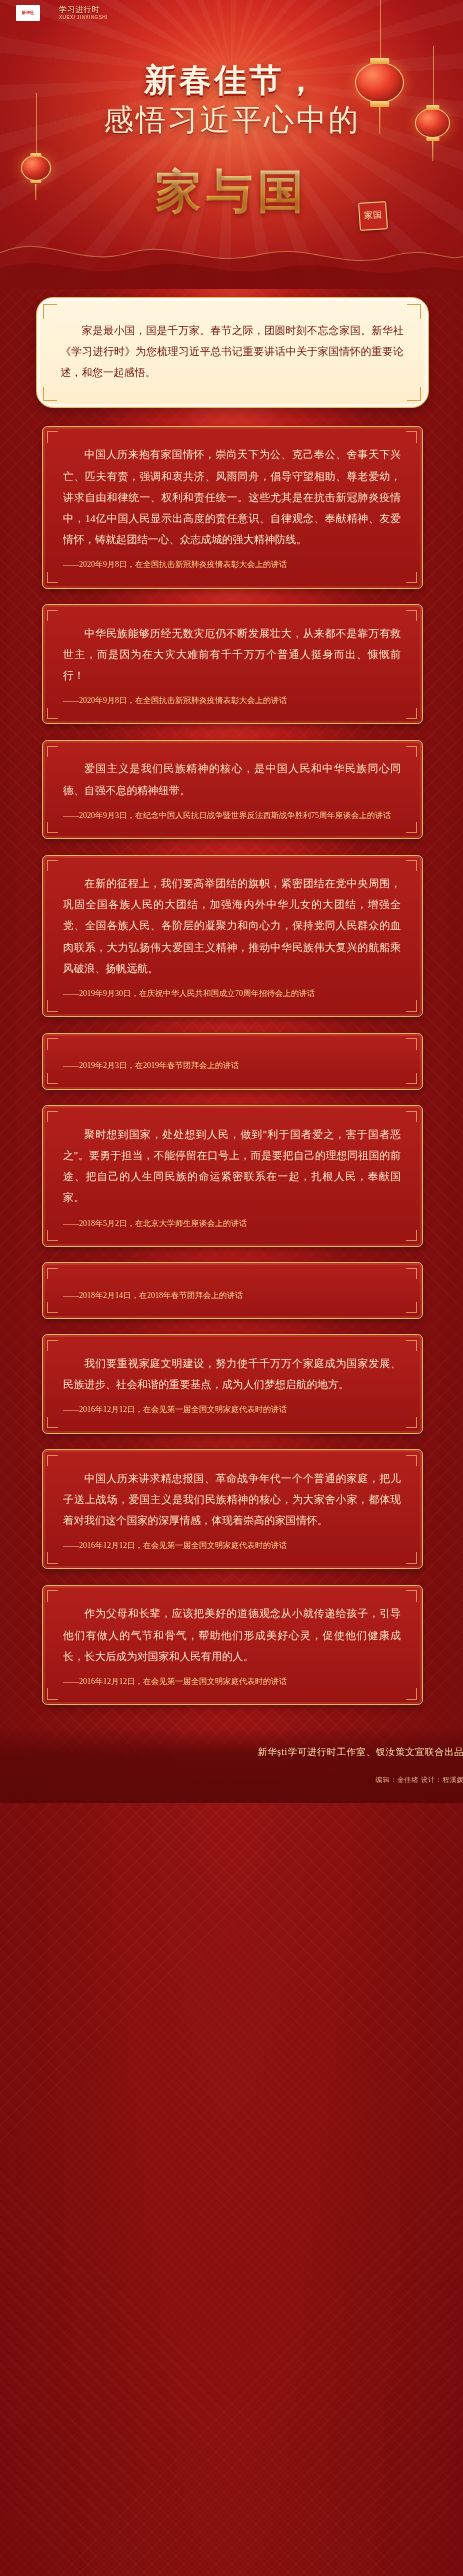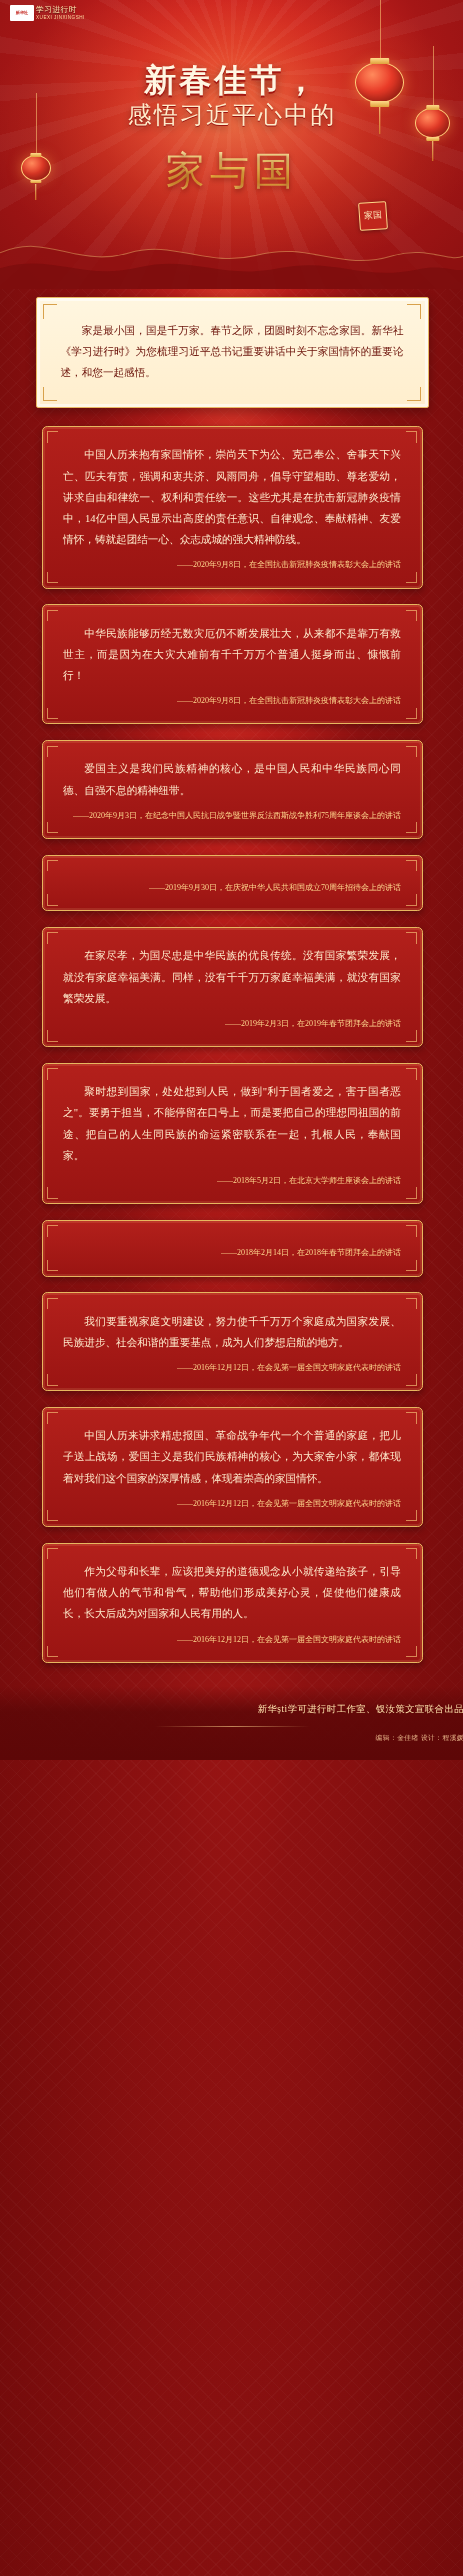--- a/index.html
+++ b/index.html
@@ -41,22 +41,22 @@
     pointer-events:none;
   }
   .hero .rays{
     position:absolute;left:50%;top:-62px;width:721px;height:464px;margin-left:-361px;
     background:repeating-conic-gradient(from 0deg at 50% 30%,
       rgba(255,255,255,0.045) 0deg 4deg, rgba(255,255,255,0) 4deg 12deg);
     pointer-events:none;
   }
   
   .brandbar{
-    position:absolute;left:10px;top:5.2px;
-    display:flex;align-items:center;gap:2px;z-index:8;
+    position:absolute;left:16px;top:5.2px;
+    display:flex;align-items:center;gap:19px;z-index:8;
   }
   .brandbar .logo-box{
     width:24px;height:15.5px;background:#fff;border-radius:1px;
     display:flex;align-items:center;justify-content:center;
     font-family:"Liberation Sans",sans-serif;font-size:4.1px;color:#c3241d;font-weight:bold;line-height:1.05;text-align:center;
   }
   .brandbar .logo-cn{
     font-size:7.7px;color:#ffe9b0;font-family:"Liberation Serif",serif;letter-spacing:0.5px;
     text-shadow:0 0.5px 1px rgba(0,0,0,.5);
   }
@@ -110,26 +110,26 @@
   .title-wrap{
     position:absolute;z-index:6;left:0;right:0;top:62px;text-align:center;
   }
   .title-line1{
     font-size:32px;line-height:1.15;font-weight:bold;color:#fff6e2;
     letter-spacing:3.1px;
     text-shadow:0 1.5px 0 #a41711, 0 3.1px 8.2px rgba(0,0,0,.45);
     text-align:center;
   }
   .title-line2{
-    font-size:24px;line-height:1.4;color:#ffeccb;letter-spacing:2.1px;
+    font-size:30px;line-height:1.4;color:#ffeccb;letter-spacing:2.1px;
     text-shadow:0 1px 0 #9c1610, 0 2.6px 7.2px rgba(0,0,0,.4);
   }
   .title-big{
-    margin-top:12px;
-    font-size:39px;font-weight:normal;letter-spacing:5.2px;
+    margin-top:20px;
+    font-size:46px;font-weight:bold;letter-spacing:5.2px;
     color:#ffd85e;
     background:linear-gradient(#fff4c6 0%, #ffd55c 45%, #e9a531 70%, #ffe79a 100%);
     -webkit-background-clip:text;background-clip:text;
     -webkit-text-fill-color:transparent;
     text-shadow:0 2.1px 5.2px rgba(90,10,5,.55);
     display:inline-block;
     padding:0 5.2px;
   }
   .seal{
     position:absolute;right:77px;top:202px;
@@ -146,21 +146,21 @@
     margin:8.2px auto 0 auto;
     width:393px;
     padding:21.6px 24px 24px 24px;
     box-sizing:border-box;
     color:#6a1008;
     font-size:10.6px;
     line-height:2.0;
     text-align:justify;
     text-indent:2em;
     background:linear-gradient(#fff6e0,#ffeecd);
-    border-radius:2px;
+    border-radius:17px;
     border:1px solid #e8b964;
     box-shadow:0 3.1px 10.3px rgba(0,0,0,.28), inset 0 0 0 3.1px rgba(255,255,255,.55);
   }
   .intro .corner{
     position:absolute;width:13.4px;height:13.4px;border:1px solid #d8a14c;
   }
   .intro .c1{left:6.2px;top:6.2px;border-right:none;border-bottom:none;}
   .intro .c2{right:6.2px;top:6.2px;border-left:none;border-bottom:none;}
   .intro .c3{left:6.2px;bottom:6.2px;border-right:none;border-top:none;}
   .intro .c4{right:6.2px;bottom:6.2px;border-left:none;border-top:none;}
@@ -185,21 +185,20 @@
     font-size:10.6px;
     line-height:2.0;
     text-align:justify;
     text-indent:2em;
   }
   .card .src{
     margin-top:8.2px;
     color:#ffd98f;
     font-size:8px;
     line-height:1.7;
-    text-align:right;
   }
   .card .corner{
     position:absolute;width:10.3px;height:10.3px;border:0.5px solid rgba(255,214,130,.6);
   }
   .card .c1{left:4.6px;top:4.6px;border-right:none;border-bottom:none;}
   .card .c2{right:4.6px;top:4.6px;border-left:none;border-bottom:none;}
   .card .c3{left:4.6px;bottom:4.6px;border-right:none;border-top:none;}
   .card .c4{right:4.6px;bottom:4.6px;border-left:none;border-top:none;}
 
   
@@ -313,29 +312,29 @@
       <span class="corner c4"></span>
       <div class="qtext">爱国主义是我们民族精神的核心，是中国人民和中华民族同心同德、自强不息的精神纽带。</div>
       <div class="src">——2020年9月3日，在纪念中国人民抗日战争暨世界反法西斯战争胜利75周年座谈会上的讲话</div>
     </div>
 
     <div class="card">
       <span class="corner c1"></span>
       <span class="corner c2"></span>
       <span class="corner c3"></span>
       <span class="corner c4"></span>
+      <div class="qtext">在新的征程上，我们要高举团结的旗帜，紧密团结在党中央周围，巩固全国各族人民的大团结，加强海内外中华儿女的大团结，增强全党、全国各族人民、各阶层的凝聚力和向心力，保持党同人民群众的血肉联系，大力弘扬伟大爱国主义精神，推动中华民族伟大复兴的航船乘风破浪、扬帆远航。</div>
       <div class="src">——2019年9月30日，在庆祝中华人民共和国成立70周年招待会上的讲话</div>
     </div>
 
     <div class="card">
       <span class="corner c1"></span>
       <span class="corner c2"></span>
       <span class="corner c3"></span>
       <span class="corner c4"></span>
-      <div class="qtext">在家尽孝，为国尽忠是中华民族的优良传统。没有国家繁荣发展，就没有家庭幸福美满。同样，没有千千万万家庭幸福美满，就没有国家繁荣发展。</div>
       <div class="src">——2019年2月3日，在2019年春节团拜会上的讲话</div>
     </div>
 
     <div class="card">
       <span class="corner c1"></span>
       <span class="corner c2"></span>
       <span class="corner c3"></span>
       <span class="corner c4"></span>
       <div class="qtext">聚时想到国家，处处想到人民，做到"利于国者爱之，害于国者恶之"。要勇于担当，不能停留在口号上，而是要把自己的理想同祖国的前途、把自己的人生同民族的命运紧密联系在一起，扎根人民，奉献国家。</div>
       <div class="src">——2018年5月2日，在北京大学师生座谈会上的讲话</div>

